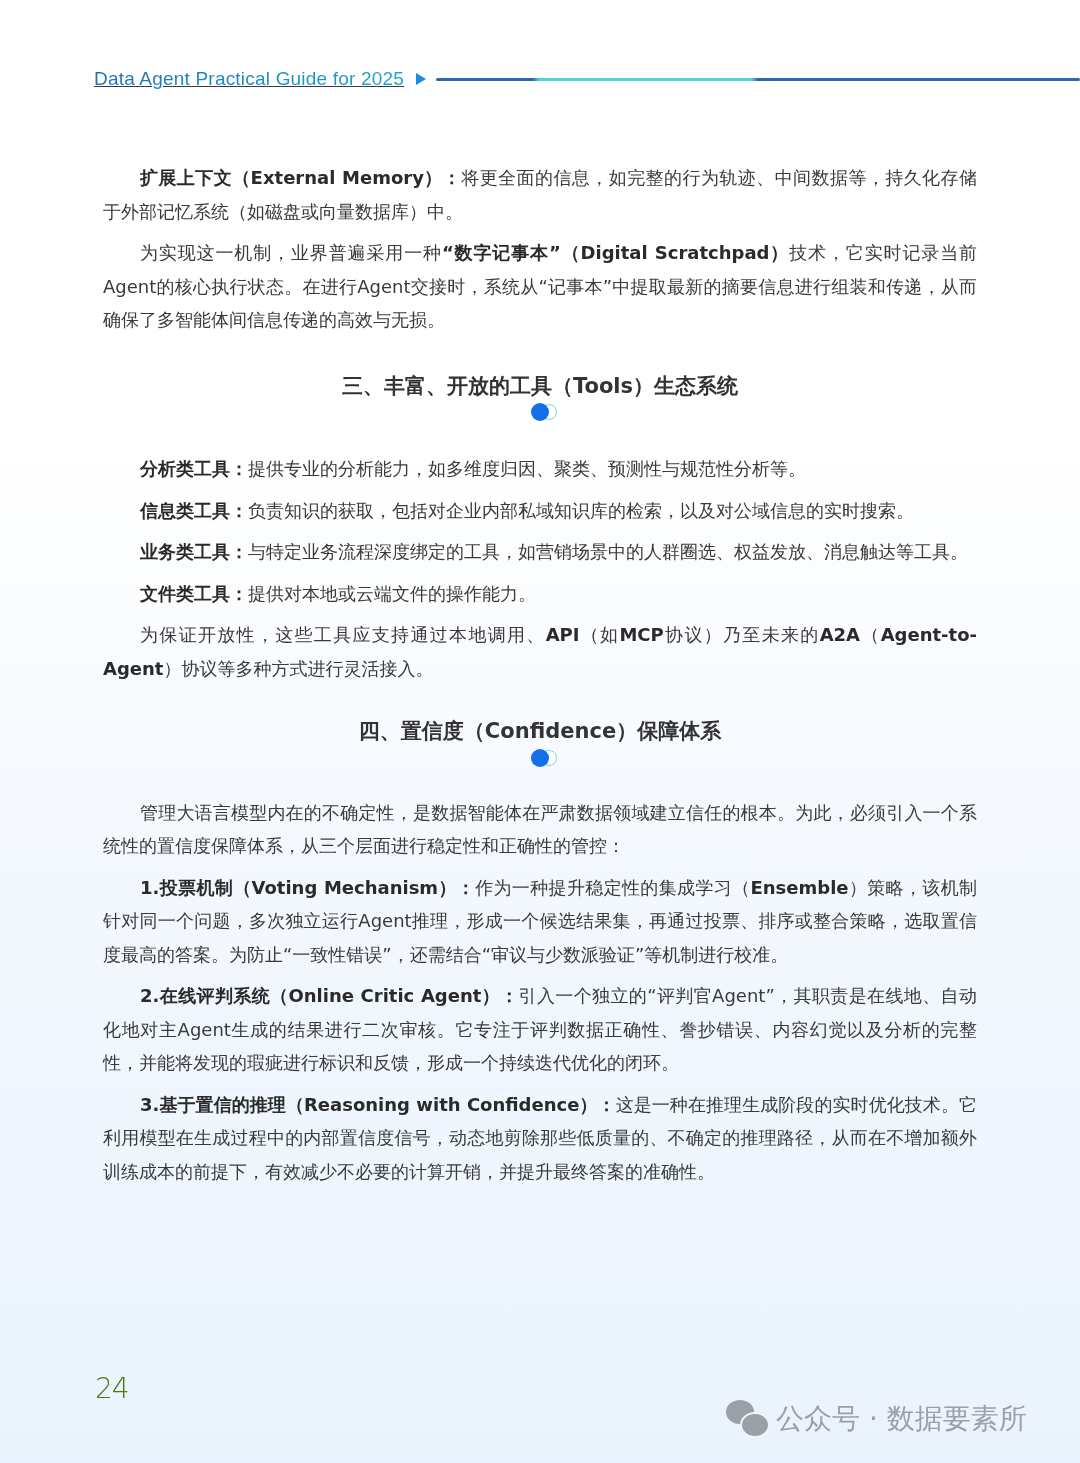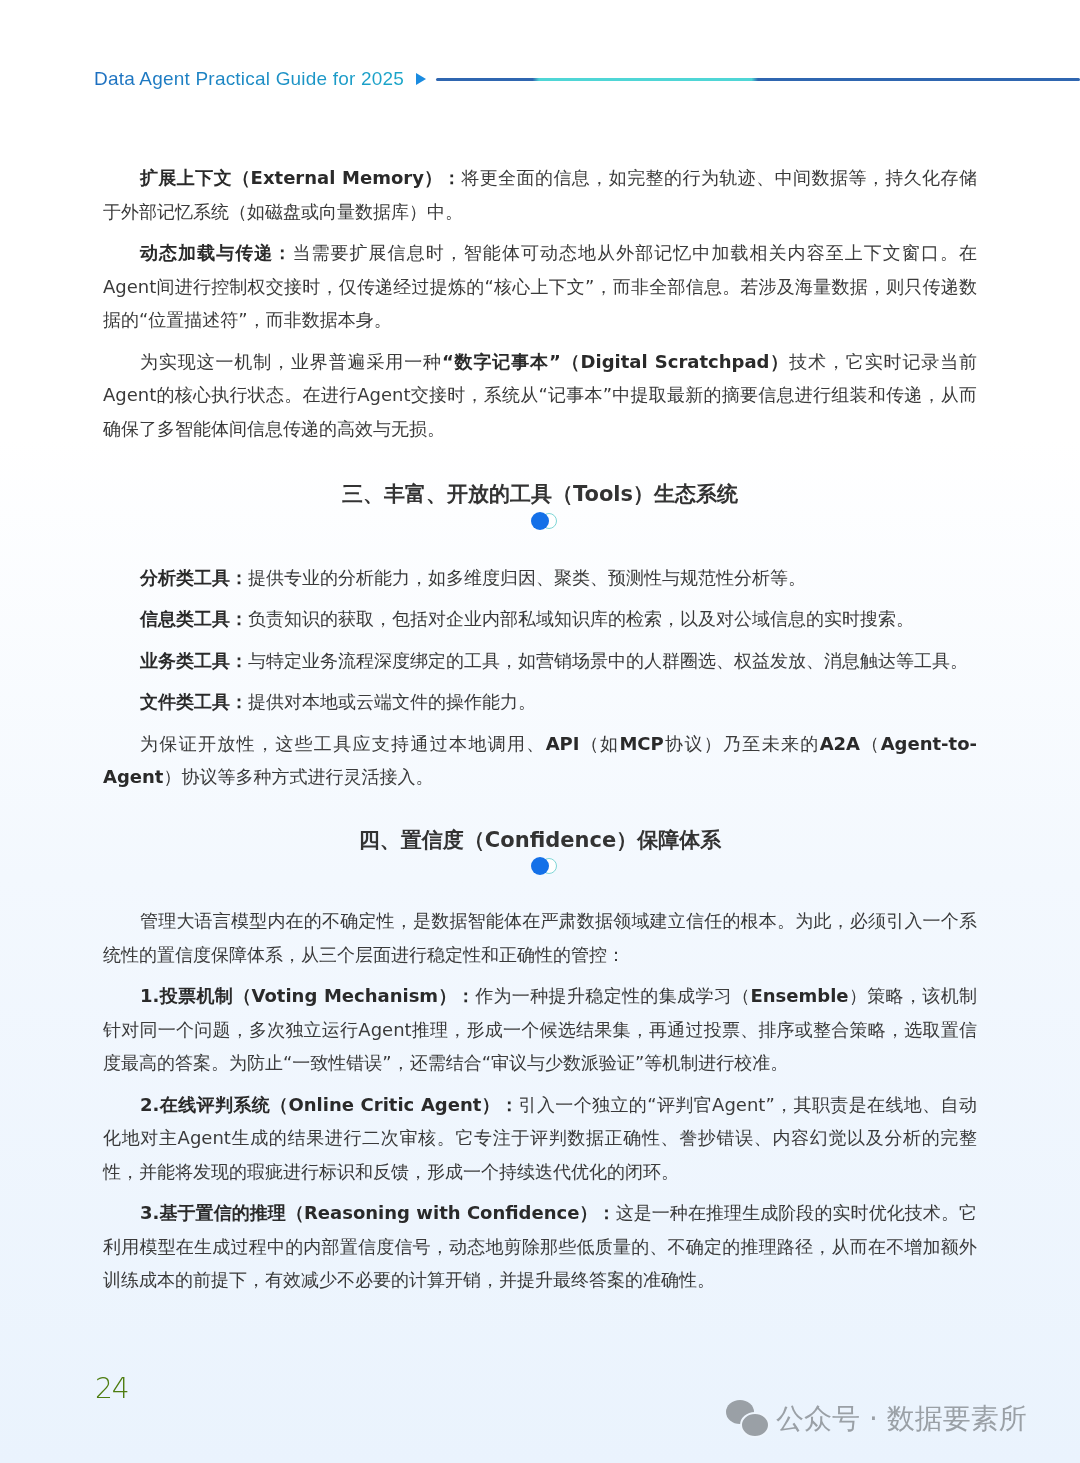--- a/index.html
+++ b/index.html
@@ -4,21 +4,21 @@
 <style>
   html, body { margin: 0; padding: 0; }
   body {
     width: 1080px; height: 1463px; overflow: hidden; position: relative;
     background: linear-gradient(180deg, #ffffff 0%, #ffffff 30%, #f3f8fe 60%, #eaf3fd 100%);
     font-family: "DejaVu Sans", "Liberation Sans", sans-serif;
     color: #3a3a3a;
   }
   .header {
     position: absolute; left: 94px; top: 64px; width: 986px; height: 30px;
-    display: flex; align-items: center;
+    display: flex; align-items: center; text-decoration: underline;
   }
   .header-title {
     font-family: "Liberation Sans", sans-serif;
     font-size: 19px; letter-spacing: 0.2px;
     background: linear-gradient(90deg, #1d6fc0 0%, #1aa6c9 100%);
     -webkit-background-clip: text; background-clip: text; color: transparent;
     white-space: nowrap;
   }
   .header-arrow {
     width: 0; height: 0; margin-left: 12px;
@@ -75,21 +75,20 @@
 <body>
 
 <div class="header">
   <span class="header-title">Data Agent Practical Guide for 2025</span>
   <span class="header-arrow"></span>
   <span class="header-line"></span>
 </div>
 
 <div class="content">
   <p class="indent"><b>扩展上下文（External  Memory）：</b><span>将更全面的信息，如完整的行为轨迹、中间数据等，持久化存储于外部记忆系统（如磁盘或向量数据库）中。</span></p>
-  <p class="indent"><b>动态加载与传递：</b><span>当需要扩展信息时，智能体可动态地从外部记忆中加载相关内容至上下文窗口。在Agent间进行控制权交接时，仅传递经过提炼的“核心上下文”，而非全部信息。若涉及海量数据，则只传递数据的“位置描述符”，而非数据本身。</span></p>
   <p class="indent"><span>为实现这一机制，业界普遍采用一种</span><b>“数字记事本”（Digital  Scratchpad）</b><span>技术，它实时记录当前Agent的核心执行状态。在进行Agent交接时，系统从“记事本”中提取最新的摘要信息进行组装和传递，从而确保了多智能体间信息传递的高效与无损。</span></p>
 
   <h2 class="section-title sec3">
     <span>三、丰富、开放的工具（Tools）生态系统</span>
     <span class="toggle">
         <span class="ring"></span>
         <span class="dot"></span>
       </span>
   </h2>
   <p class="indent"><b>分析类工具：</b><span>提供专业的分析能力，如多维度归因、聚类、预测性与规范性分析等。</span></p>

